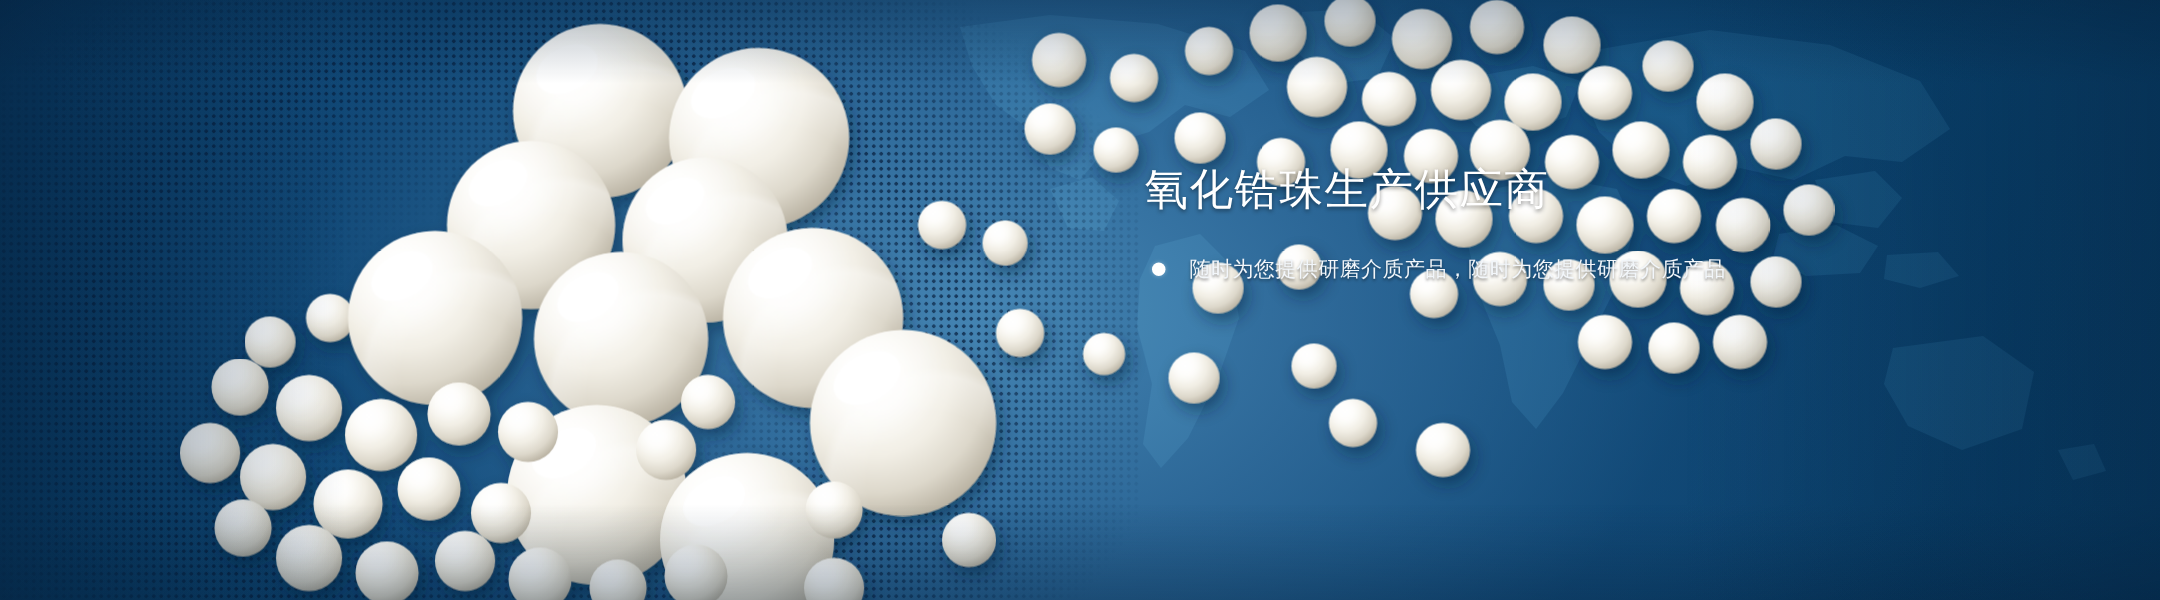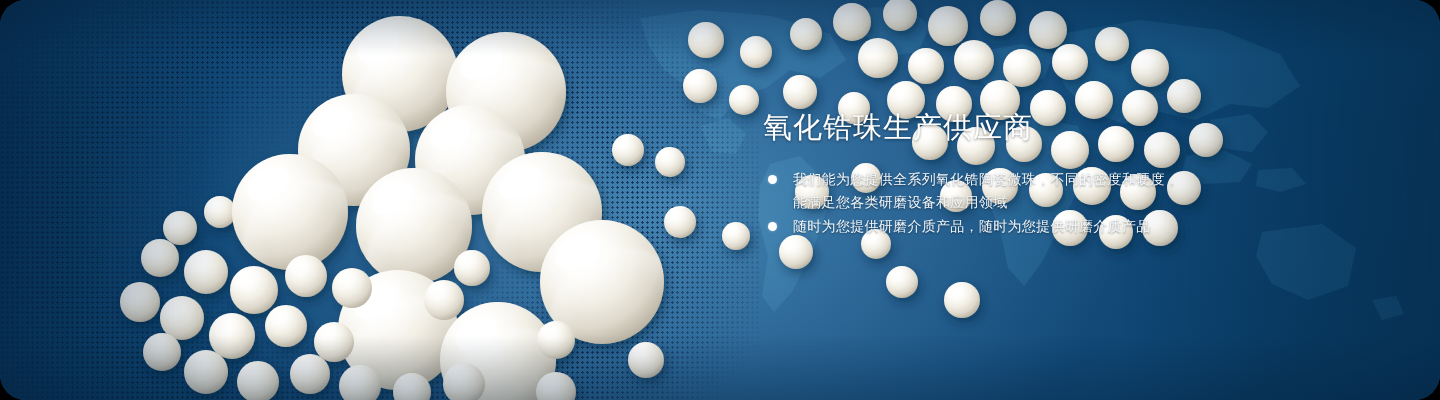--- a/index.html
+++ b/index.html
@@ -11,21 +11,20 @@
   body {
     font-family: "Liberation Sans", "DejaVu Sans", sans-serif;
   }
 
   #banner {
     position: relative;
     width: 1440px;
     height: 400px;
     overflow: hidden;
     background: #0a4572;
-    border-radius: 26px;
   }
 
   
 
   .bg-base {
     position: absolute;
     inset: 0;
     background:
       radial-gradient(ellipse 900px 620px at 46% 52%,
           rgba(72,136,182,0.95) 0%,
@@ -439,25 +438,20 @@
   </div>
 
   <div class="bg-vignette"></div>
 
   <div class="copy">
 
     <h1 class="headline">氧化锆珠生产供应商</h1>
 
     <ul class="bullets">
 
-      <li class="bullet">
-        <span class="dot"></span>
-        <span class="ln">我们能为您提供全系列氧化锆陶瓷微珠，不同的密度和硬度，</span>
-        <span class="ln">能满足您各类研磨设备和应用领域</span>
-      </li>
 
 
       <li class="bullet">
         <span class="dot"></span>
         <span class="ln">随时为您提供研磨介质产品，随时为您提供研磨介质产品</span>
       </li>
 
     </ul>
   </div>
 

